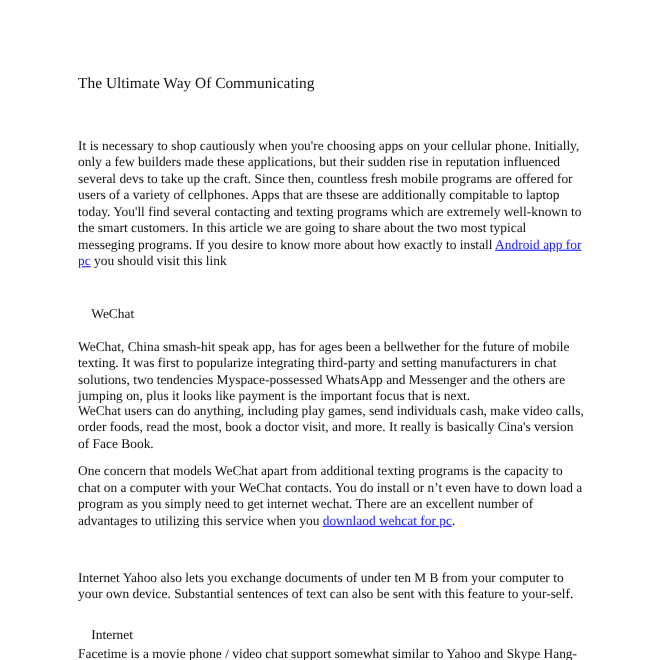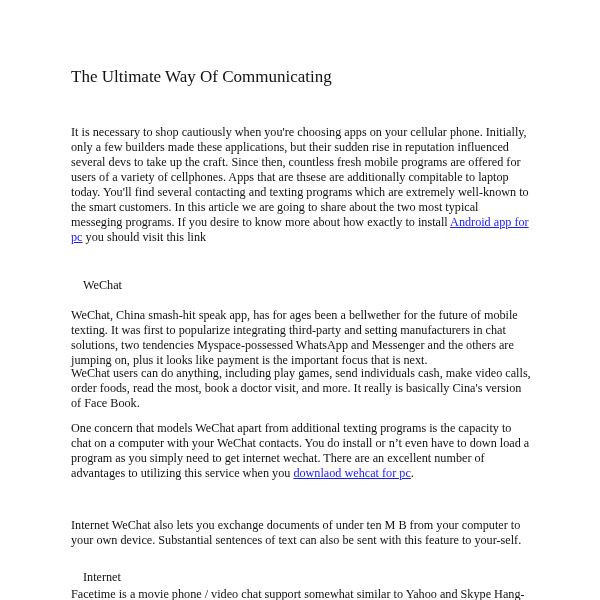--- a/index.html
+++ b/index.html
@@ -21,21 +21,21 @@
       position: absolute;
       left: 71px;
       top: 0;
       width: 460px;
     }
     .title {
       position: absolute;
       top: 69px;
       left: 0;
       margin: 0;
-      font-size: 17px;
+      font-size: 14px;
       font-weight: normal;
       white-space: nowrap;
     }
     .para {
       position: absolute;
       left: 0;
       margin: 0;
       width: 460px;
     }
     .heading {
@@ -60,19 +60,19 @@
   <p class="para" style="top:125px;"><span>It is necessary to shop cautiously when you're choosing apps on your cellular phone. Initially, only a few builders made these applications, but their sudden rise in reputation influenced several devs to take up the craft. Since then, countless fresh mobile programs are offered for users of a variety of cellphones. Apps that are thsese are additionally compitable to laptop today. You'll find several contacting and texting programs which are extremely well-known to the smart customers. In this article we are going to share about the two most typical messeging programs. If you desire to know more about how exactly to install </span><a class="link" href="#">Android app for pc</a><span> you should visit this link</span></p>
 
   <h2 class="heading" style="top:266px;">WeChat</h2>
 
   <p class="para" style="top:308px;">WeChat, China smash-hit speak app, has for ages been a bellwether for the future of mobile texting. It was first to popularize integrating third-party and setting manufacturers in chat solutions, two tendencies Myspace-possessed WhatsApp and Messenger and the others are jumping on, plus it looks like payment is the important focus that is next.</p>
 
   <p class="para" style="top:366px;">WeChat users can do anything, including play games, send individuals cash, make video calls, order foods, read the most, book a doctor visit, and more. It really is basically Cina's version of Face Book.</p>
 
   <p class="para" style="top:421px;"><span>One concern that models WeChat apart from additional texting programs is the capacity to chat on a computer with your WeChat contacts. You do install or n’t even have to down load a program as you simply need to get internet wechat. There are an excellent number of advantages to utilizing this service when you </span><a class="link" href="#">downlaod wehcat for pc</a><span>.</span></p>
 
-  <p class="para" style="top:518px;">Internet WeChat also lets you exchange documents of under ten M B from your computer to your own device. Substantial sentences of text can also be sent with this feature to your-self.</p>
+  <p class="para" style="top:518px;">Internet Yahoo also lets you exchange documents of under ten M B from your computer to your own device. Substantial sentences of text can also be sent with this feature to your-self.</p>
 
   <h2 class="heading" style="top:558px;">Internet</h2>
 
   <p class="para" style="top:587px;">Facetime is a movie phone / video chat support somewhat similar to Yahoo and Skype Hang-</p>
 
 </div>
 
 </body></html>

